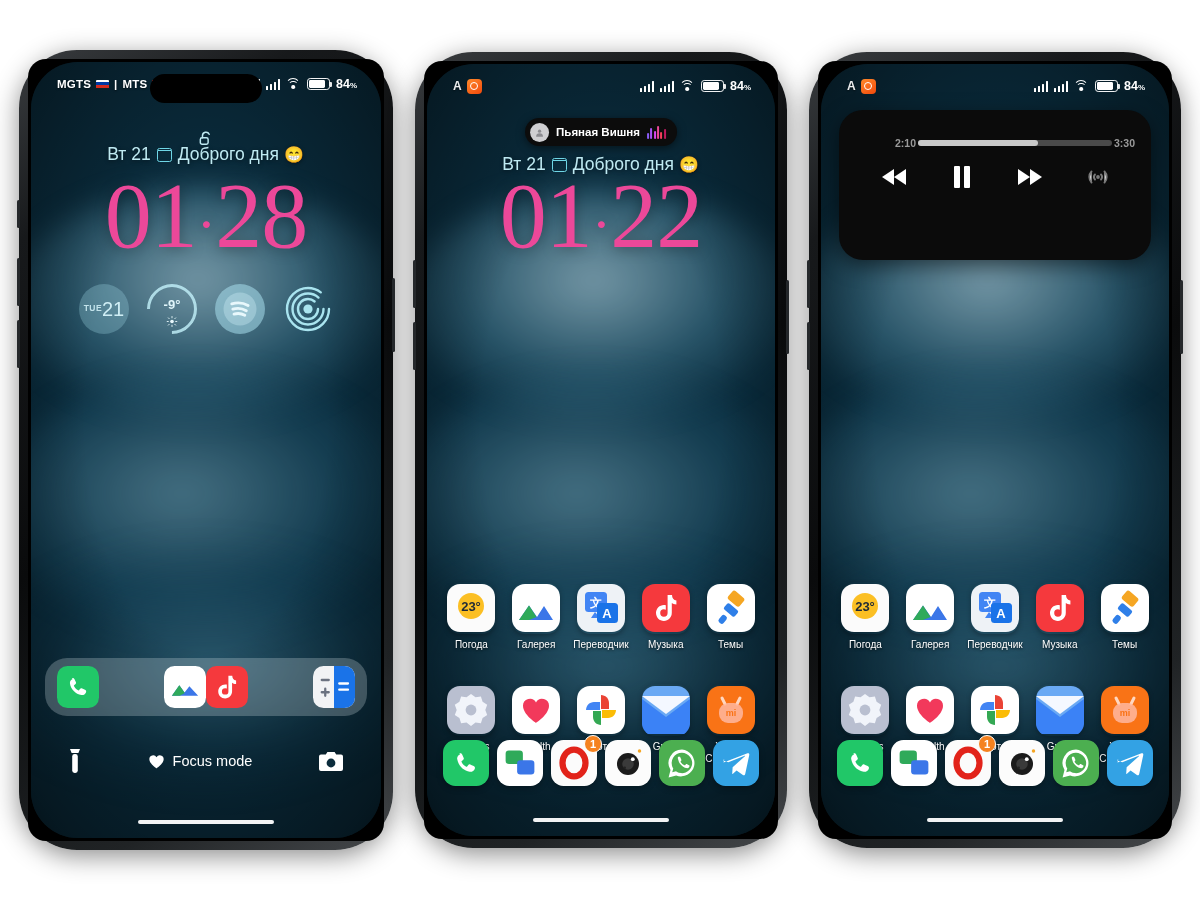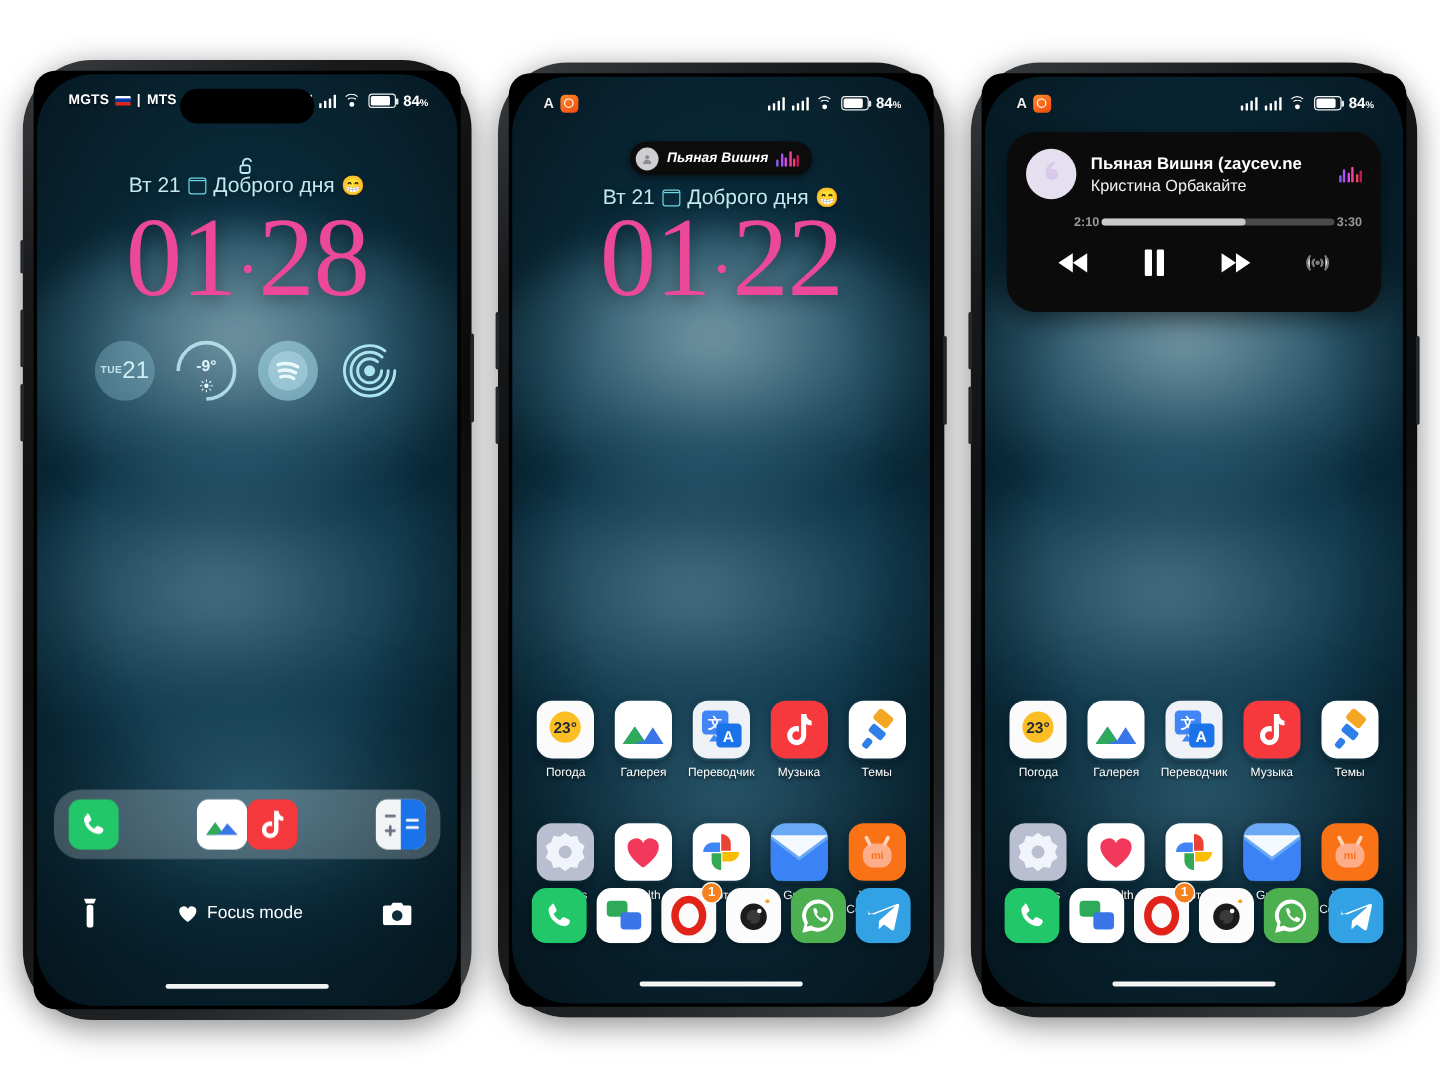--- a/index.html
+++ b/index.html
@@ -124,21 +124,21 @@
   }
   .pill {
     position:absolute; top:54px; left:50%; transform:translateX(-50%);
     height:28px; border-radius:16px; background:#0c0c0c;
     display:flex; align-items:center; gap:7px; padding:0 11px 0 5px;
     z-index:8; box-shadow:0 2px 8px rgba(0,0,0,.5);
   }
   .pill-av { width:19px; height:19px; border-radius:50%;
     background:#cfcfd2; display:flex; align-items:center; justify-content:center; }
   .pill-av svg { width:11px; height:11px; }
-  .pill-title { color:#fff; font-size:11.5px; font-weight:700; white-space:nowrap;font-style:italic; }
+  .pill-title { color:#fff; font-size:11.5px; font-weight:700; white-space:nowrap; }
   .eq { display:flex; align-items:flex-end; gap:1.4px; height:13px; }
   .eq b { width:2px; border-radius:1px; display:block; }
   .eq b:nth-child(1){ height:6px;  background:#8b5cf6; }
   .eq b:nth-child(2){ height:11px; background:#a855f7; }
   .eq b:nth-child(3){ height:8px;  background:#d946ef; }
   .eq b:nth-child(4){ height:13px; background:#ec4899; }
   .eq b:nth-child(5){ height:7px;  background:#f43f5e; }
   .eq b:nth-child(6){ height:10px; background:#be185d; }
 
   
@@ -705,39 +705,20 @@
                 <i></i>
               </span>
             <span class="batt">
                 <i></i>
               </span>
             <span class="bpct"><span>84</span><small>%</small></span>
           </div>
         </div>
 
         <div class="mediacard">
-          <div class="mc-top">
-            <span class="mc-art">
-              <svg viewBox="0 0 24 28">
-                <path d="M14 3c-3.5 1.3-7 4.2-7 9.3 0 4.2 2.8 7 6 7 2.9 0 5.2-2.2 5.2-5.1 0-2.7-1.9-4.7-4.4-4.7-1.4 0-2.4.6-3 1.4.4-2.8 2.3-4.9 4.6-6.2z" fill="#d8c9ea"></path>
-              </svg>
-            </span>
-            <span class="mc-txt">
-              <span class="mc-title">Пьяная Вишня (zaycev.ne</span>
-              <span class="mc-artist">Кристина Орбакайте</span>
-            </span>
-            <span class="eq mc-eq">
-                <b></b>
-                <b></b>
-                <b></b>
-                <b></b>
-                <b></b>
-                <b></b>
-              </span>
-          </div>
           <div class="mc-prog">
             <span class="mc-time">2:10</span>
             <span class="mc-track">
                 <span class="mc-fill" style="width: 62%;"></span>
               </span>
             <span class="mc-time">3:30</span>
           </div>
           <div class="mc-ctrls">
             <span class="c">
               <svg width="28" height="20" viewBox="0 0 28 20">

